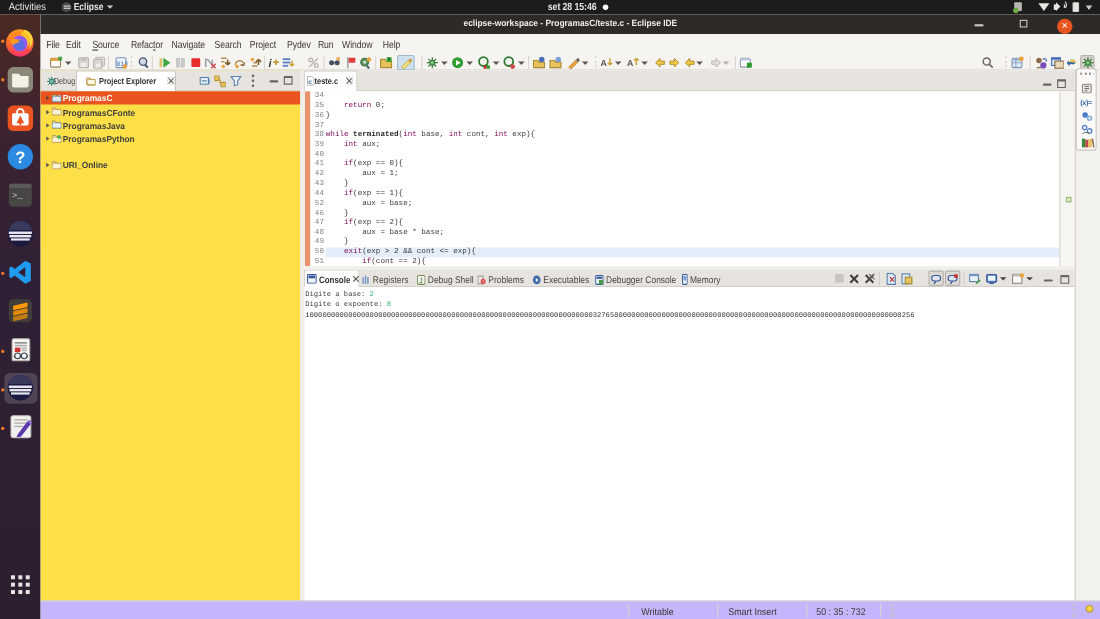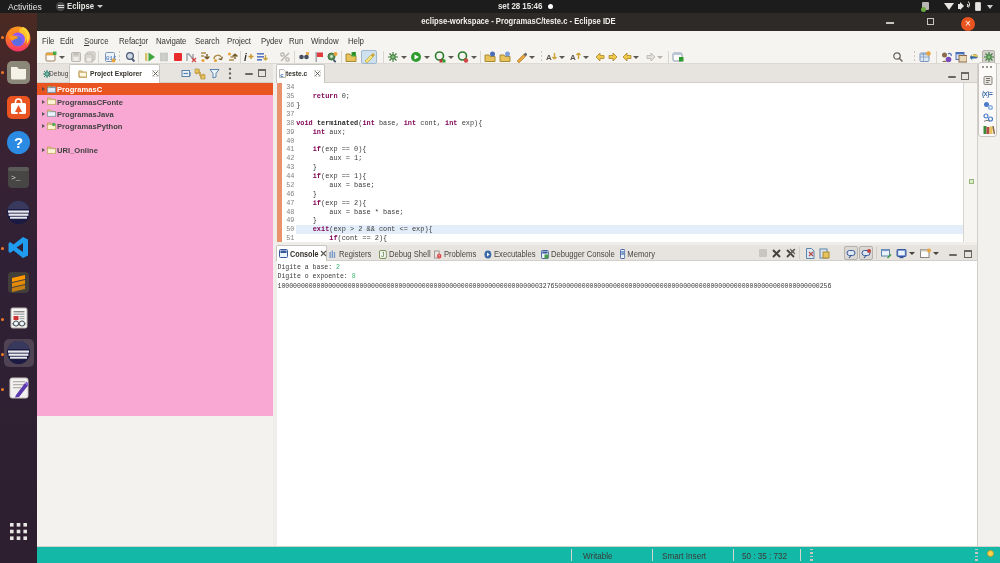--- a/index.html
+++ b/index.html
@@ -8,32 +8,32 @@
 #win{position:absolute;left:37px;top:13px;width:963px;height:550px;background:#f4f2ef}
 #titlebar{position:absolute;left:0;top:0;width:963px;height:18px;background:#2d2a27;color:#f2f0ec}
 #menubar{position:absolute;left:0;top:18px;width:963px;height:17px;background:#f6f4f1;color:#3b3834}
 #toolbar{position:absolute;left:0;top:35px;width:963px;height:16px;background:#f6f4f1;border-bottom:1px solid #ddd9d4}
 .mi{position:absolute;top:4px;font-size:9.4px;letter-spacing:-0.1px;transform:scaleX(.84);transform-origin:0 0}
 .tsep{position:absolute;top:3px;width:1px;height:12px;background:#d9d5d0}
 .tdsep{position:absolute;top:3px;width:1px;height:12px;background:repeating-linear-gradient(180deg,#c9c5c0 0 2px,transparent 2px 4px)}
 .ti{position:absolute;top:3px;width:12px;height:12px}
 .dd{position:absolute;top:8px;width:0;height:0;border-left:3px solid transparent;border-right:3px solid transparent;border-top:3.5px solid #5a5650}
 #strip{position:absolute;left:0;top:51px;width:963px;height:19px;background:#e7e4e0}
-#lpanel{position:absolute;left:0;top:51px;width:236px;height:352px;background:#f9a8d4}
+#lpanel{position:absolute;left:0;top:51px;width:236px;height:482px;background:#fde047}
 #lstrip{position:absolute;left:0;top:0;width:236px;height:19px;background:#e7e4e0;border-bottom:1px solid #d2cec9}
 #csash{position:absolute;left:236px;top:51px;width:4px;height:482px;background:#f0eeea}
 #center{position:absolute;left:240px;top:51px;width:700px;height:482px;background:#fff}
 #rcol{position:absolute;left:940px;top:51px;width:23px;height:482px;background:#f3f1ee;border-left:1px solid #d2cec9}
-#statusbar{position:absolute;left:0;top:533px;width:963px;height:17px;background:#14b8a6;border-top:1px solid #d5d1cc;color:#3c3935;font-size:9.3px}
+#statusbar{position:absolute;left:0;top:533px;width:963px;height:17px;background:#c4b5fd;border-top:1px solid #d5d1cc;color:#3c3935;font-size:9.3px}
 .tab{position:absolute;top:0;height:19px;background:#fff;border:1px solid #c8c4bf;border-bottom:none;border-radius:2px 2px 0 0}
 .ttext{font-size:8px;font-weight:bold;color:#33302c;transform:scaleX(.84);transform-origin:0 0}
 .treerow{position:absolute;left:0;width:236px;height:12.2px;font-size:8px;font-weight:bold;color:#404040}
 .treerow>div:last-child{transform:scaleX(.95);transform-origin:0 0}
 svg{display:block}
-#code b{color:#7f0055;font-weight:bold}
+#code b{color:#7f0055;font-weight:normal}
 #code .fn{font-weight:bold;color:#2a2a2a}
 .g{color:#3cb371}
 .ctab{position:absolute;top:184.5px;font-size:8.8px;color:#4a4641;white-space:nowrap;transform:scaleX(.87);transform-origin:0 0}
 .ctab span{vertical-align:1px}
 </style></head><body>
 
 <div id="topbar">
  <div class="abs" style="left:8px;top:1px;font-size:9.5px;transform:scaleX(.9);transform-origin:0 0">Activities</div>
  <div class="abs" style="left:56px;top:2px;width:9px;height:9px;border-radius:50%;background:#4a4a4a"></div>
  <div class="abs" style="left:57.5px;top:4.5px;width:6px;height:1px;background:#ddd"></div>
@@ -548,21 +548,21 @@
 52
 46
 47
 48
 49
 50
 51</pre>
    <pre id="code" class="abs" style="left:19.2px;top:9.175px;font:6.9px 'Liberation Mono',monospace;line-height:8.875px;color:#3a3a3a">    <b>return</b> 0;
 }
 
-<b>void</b> <span class="fn">terminated</span>(<b>int</b> base, <b>int</b> cont, <b>int</b> exp){
+<b>while</b> <span class="fn">terminated</span>(<b>int</b> base, <b>int</b> cont, <b>int</b> exp){
     <b>int</b> aux;
 
     <b>if</b>(exp == 0){
         aux = 1;
     }
     <b>if</b>(exp == 1){
         aux = base;
     }
     <b>if</b>(exp == 2){
         aux = base * base;

